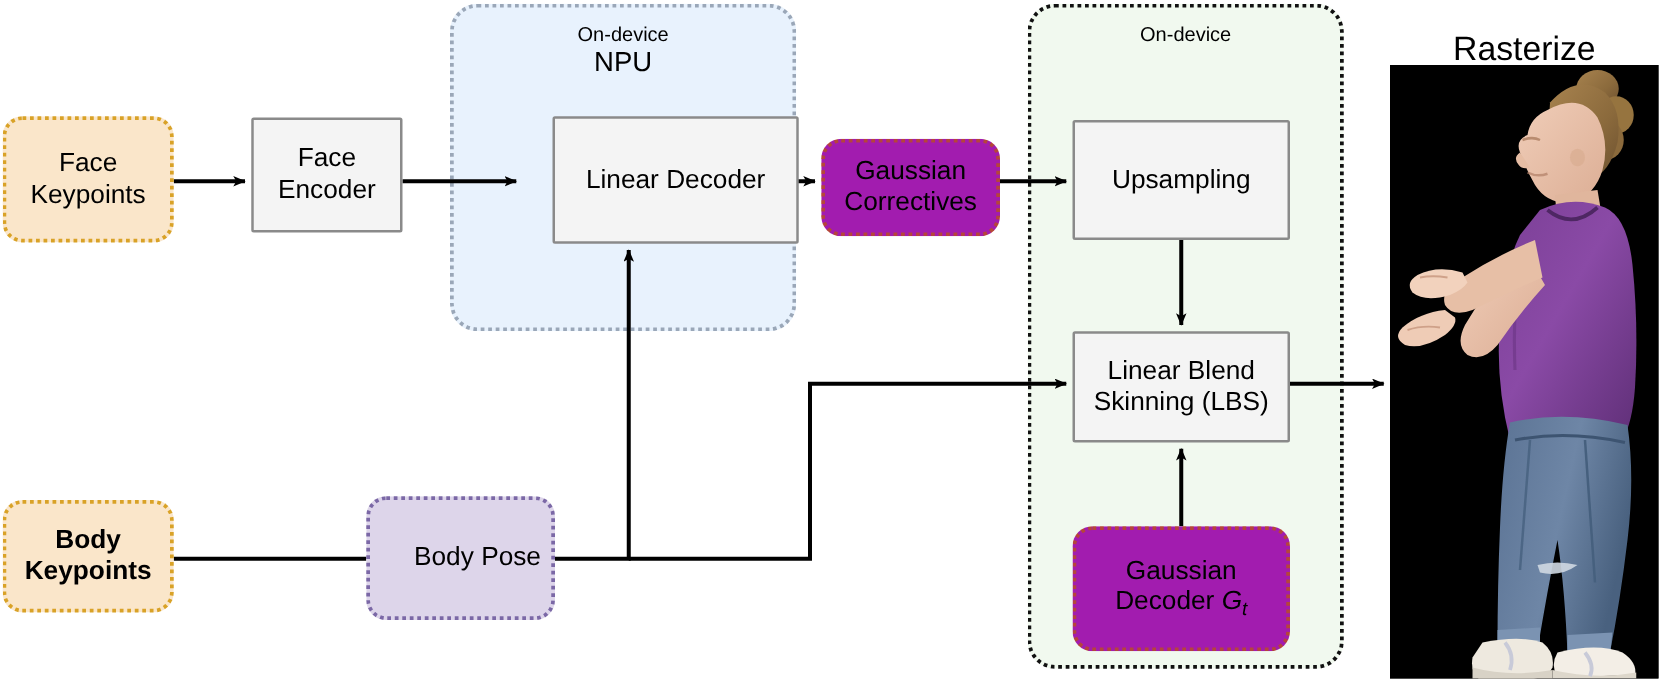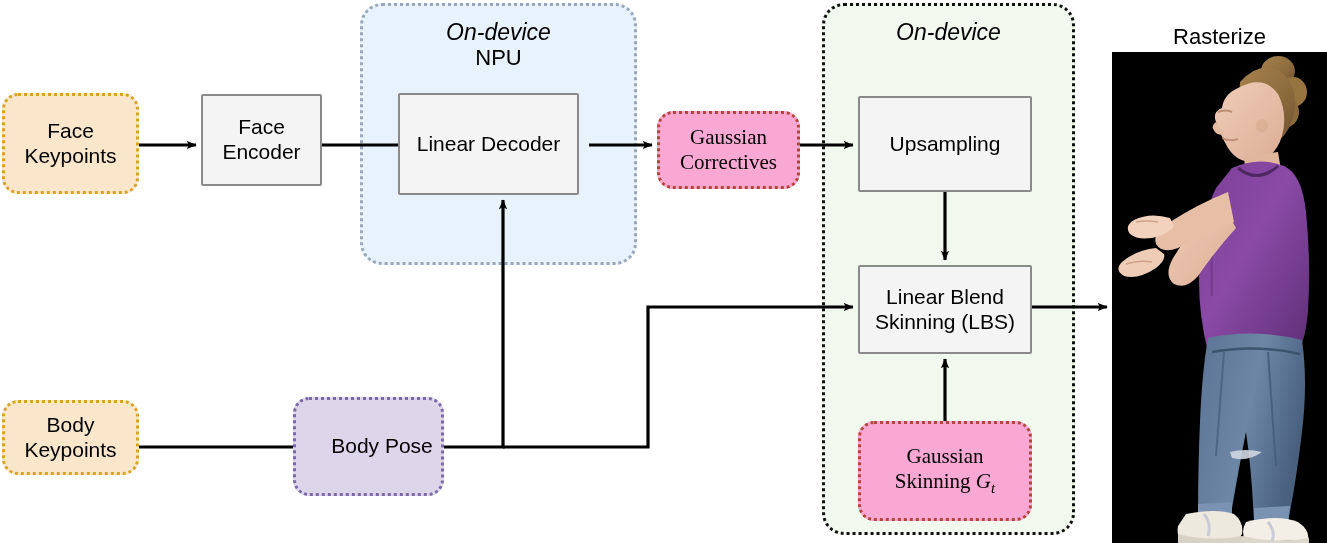--- a/index.html
+++ b/index.html
@@ -4,53 +4,53 @@
 <style>
   html,body{margin:0;padding:0;background:#ffffff;}
   body{width:1327px;height:543px;position:relative;overflow:hidden;
        font-family:"Liberation Sans","DejaVu Sans",sans-serif;color:#000;}
   #stage{position:absolute;left:0;top:0;width:1327px;height:543px;}
 
   
   .panel{position:absolute;border-radius:22px;box-sizing:border-box;}
   .panel .panel-title{position:absolute;left:0;right:0;text-align:center;
         line-height:1.12;pointer-events:none;}
-  .panel .pt-small{font-size:23px;font-style:italic;}
+  .panel .pt-small{font-size:16px;}
   .panel .pt-big{font-size:22px;}
 
   #panel-npu{left:360px;top:3px;width:277px;height:262px;
         background:#e8f2fd;border:3px dotted #9aa7b8;}
   #panel-gpu{left:822px;top:3px;width:253px;height:532px;
         background:#f1f9ef;border:3px dotted #111111;}
 
   
   .node{position:absolute;box-sizing:border-box;display:flex;
         align-items:center;justify-content:center;text-align:center;
         font-size:21px;line-height:1.18;}
   .proc{background:#f4f4f4;border:2px solid #8a8a8a;border-radius:2px;}
   .inp{background:#fae6ca;border:3px dotted #d9a227;border-radius:16px;}
   .pose{background:#ddd5ea;border:3px dotted #7b68a6;border-radius:16px;}
-  .gauss{background:#f9a8d4;border:3px dotted #b5453a;border-radius:16px;font-family:Liberation Serif, serif;}
+  .gauss{background:#a21caf;border:3px dotted #b5453a;border-radius:16px;}
 
   #n-face-kp{left:2px;top:93px;width:137px;height:101px;}
   #n-face-enc{left:201px;top:94px;width:121px;height:92px;}
-  #n-decoder{left:398px;top:93px;width:181px;height:102px;}
+  #n-decoder{left:442px;top:93px;width:197px;height:102px;}
   #n-correct{left:657px;top:111px;width:143px;height:78px;}
   #n-upsample{left:858px;top:96px;width:174px;height:96px;}
   #n-lbs{left:858px;top:265px;width:174px;height:89px;}
   #n-template{left:858px;top:421px;width:174px;height:100px;}
-  #n-body-kp{left:2px;top:400px;width:137px;height:75px;}
+  #n-body-kp{left:2px;top:400px;width:137px;height:90px;font-weight:bold;}
   #n-body-pose{left:293px;top:397px;width:151px;height:99px;padding-left:27px;}
 
   .sub{font-style:italic;}
   .sub sub{font-size:0.72em;font-style:italic;}
 
   
   #raster-label{position:absolute;left:1112px;top:24px;width:215px;
-        text-align:center;font-size:22px;}
+        text-align:center;font-size:27px;}
   #render-frame{position:absolute;left:1112px;top:52px;width:215px;height:491px;
         background:#000;overflow:hidden;}
 
   svg#wires{position:absolute;left:0;top:0;width:1327px;height:543px;
         pointer-events:none;}
 </style>
 </head>
 <body>
 
 <div id="stage">
@@ -132,21 +132,21 @@
   <div class="node proc" id="n-lbs">
     <div>
       <div>Linear Blend</div>
       <div>Skinning (LBS)</div>
     </div>
   </div>
 
   <div class="node gauss" id="n-template">
     <div>
       <div>Gaussian</div>
-      <div><span>Skinning</span> <span class="sub"><span>G</span><sub>t</sub></span></div>
+      <div><span>Decoder</span> <span class="sub"><span>G</span><sub>t</sub></span></div>
     </div>
   </div>
 
   <div class="node inp" id="n-body-kp">
     <div>
       <div>Body</div>
       <div>Keypoints</div>
     </div>
   </div>
 

